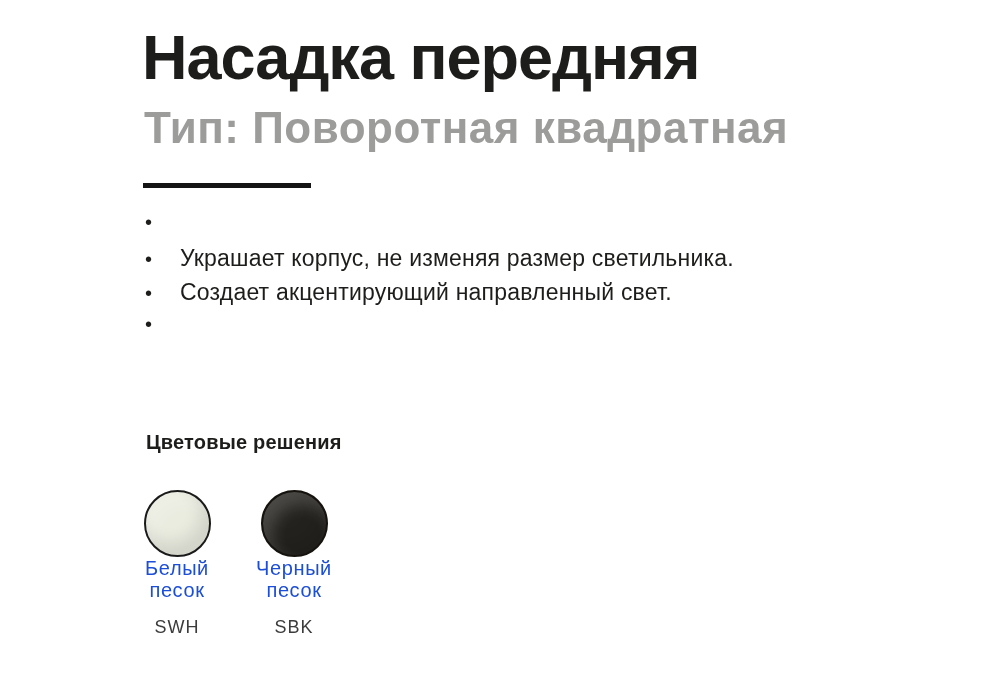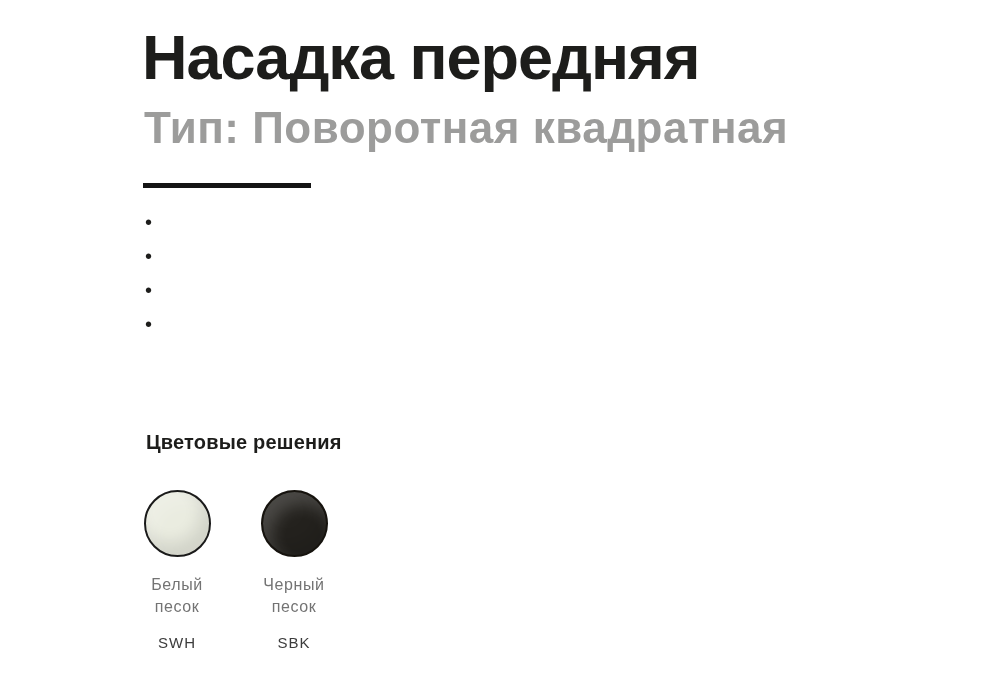--- a/index.html
+++ b/index.html
@@ -81,30 +81,29 @@
   .swatch-2 { left: 254px; }
   .swatch-circle {
     width: 67px;
     height: 67px;
     border-radius: 50%;
     border: 2px solid #1a1a1a;
     box-shadow: inset -8px -12px 16px rgba(0,0,0,0.10),
                 inset 8px 12px 16px rgba(255,255,255,0.18);
   }
   .swatch-name {
-    margin-top: 17px;
-    font-size: 16px;
+    font-size: 20px;
     line-height: 22px;
     letter-spacing: 0.6px;
-    color: #737373;
+    color: #1d4ed8;
     white-space: pre-line;
   }
   .swatch-code {
     margin-top: 16px;
-    font-size: 15px;
+    font-size: 18px;
     letter-spacing: 1px;
     color: #3c3c3c;
   }
 </style>
 </head>
 <body>
 
 <div class="page" style="background: rgb(255, 255, 255); border-radius: 26px;">
 
   <h1 class="page-title" style="color: rgb(29, 29, 27);">Насадка передняя</h1>
@@ -112,23 +111,25 @@
   <h2 class="page-subtitle" style="color: rgb(156, 156, 155);">Тип: Поворотная квадратная</h2>
 
   <div class="divider" style="background: rgb(20, 20, 20);"></div>
 
   <ul class="features" style="color: rgb(29, 29, 27);">
     <li>
       <span class="bullet">•</span>
     </li>
     <li>
       <span class="bullet">•</span>
+      <span>Украшает корпус, не изменяя размер светильника.</span>
     </li>
     <li>
       <span class="bullet">•</span>
+      <span>Создает акцентирующий направленный свет.</span>
     </li>
     <li>
       <span class="bullet">•</span>
     </li>
   </ul>
 
   <h3 class="colors-heading" style="color: rgb(29, 29, 27);">Цветовые решения</h3>
 
   <div class="swatch swatch-1">
     <div class="swatch-circle" style="background: rgb(234, 236, 224); border-color: rgb(26, 26, 26);"></div>

